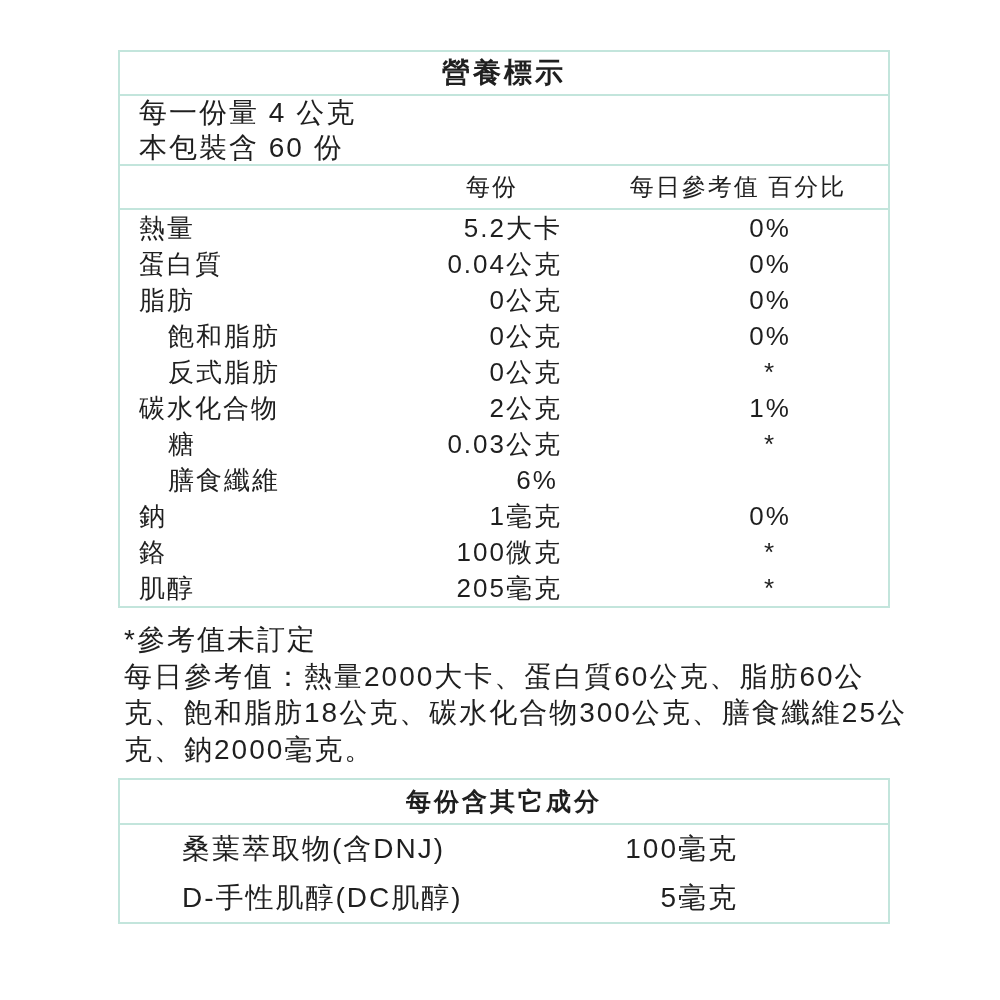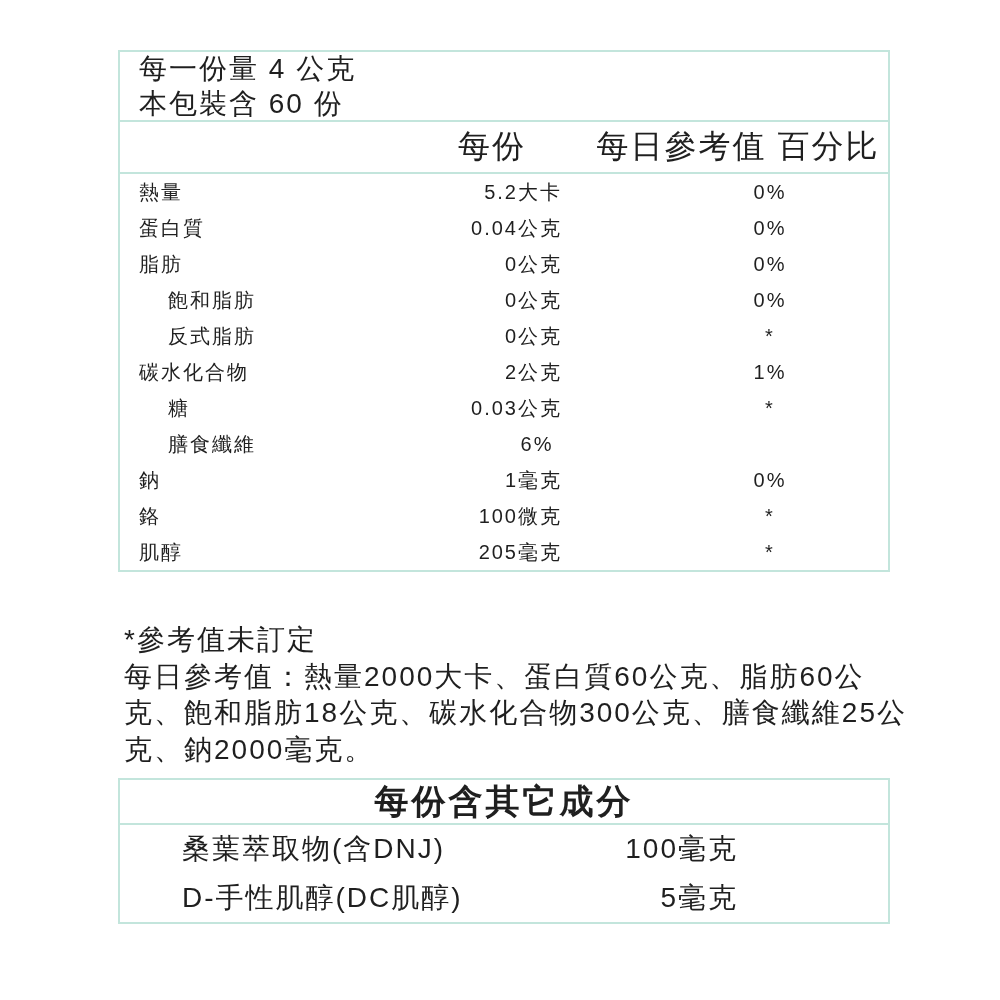--- a/index.html
+++ b/index.html
@@ -23,57 +23,58 @@
   .rule{border-bottom:2px solid var(--bd);}
   .title-row{
     height:44px;display:flex;align-items:center;justify-content:center;
     font-size:28px;font-weight:bold;letter-spacing:3px;
   }
   .serving-block{
     height:70px;padding:0 0 0 19px;display:flex;flex-direction:column;justify-content:center;
     font-size:28px;line-height:35px;letter-spacing:2px;
   }
   .grid3{display:grid;grid-template-columns:302px 140px 1fr;align-items:center;}
-  .colhead{height:52px;font-size:32px;letter-spacing:2px;}
+  .colhead{height:44px;font-size:24px;letter-spacing:2px;}
   .colhead .c2{text-align:center;}
   .colhead .c3{text-align:center;padding-left:26px;}
-  .drow{height:36px;font-size:20px;letter-spacing:2px;}
+  .drow{height:36px;font-size:26px;letter-spacing:2px;}
   .drow .name{padding-left:19px;white-space:nowrap;}
   .drow .name.indent{padding-left:48px;}
   .drow .amt{text-align:right;white-space:nowrap;}
   .drow .dv{text-align:center;padding-left:90px;white-space:nowrap;}
 
   
   .footnotes{
     position:absolute;left:124px;top:622px;width:792px;
     font-size:28px;line-height:36.5px;letter-spacing:2px;
   }
 
   
   .itable{
     position:absolute;left:118px;top:778px;width:772px;
     border:2px solid var(--bd);background:#fff;
   }
   .ititle{
     height:45px;display:flex;align-items:center;justify-content:center;
-    font-size:34px;font-weight:bold;letter-spacing:3px;
+    font-size:25px;font-weight:bold;letter-spacing:3px;
   }
   .irow{
     height:48.6px;display:grid;grid-template-columns:302px 273px 1fr;align-items:center;
     font-size:28px;letter-spacing:2px;margin-left:43px;
   }
   .irow .iname{padding-left:19px;white-space:nowrap;}
   .irow .iamt{text-align:right;white-space:nowrap;}
 </style>
 </head>
 <body>
 
 <div class="page">
 
   <div class="ntable">
+    <div class="title-row rule">營養標示</div>
 
     <div class="serving-block rule">
       <div>每一份量 4 公克</div>
       <div>本包裝含 60 份</div>
     </div>
 
     <div class="colhead grid3 rule">
       <div class="c1"></div>
       <div class="c2">每份</div>
       <div class="c3">每日參考值 百分比</div>

